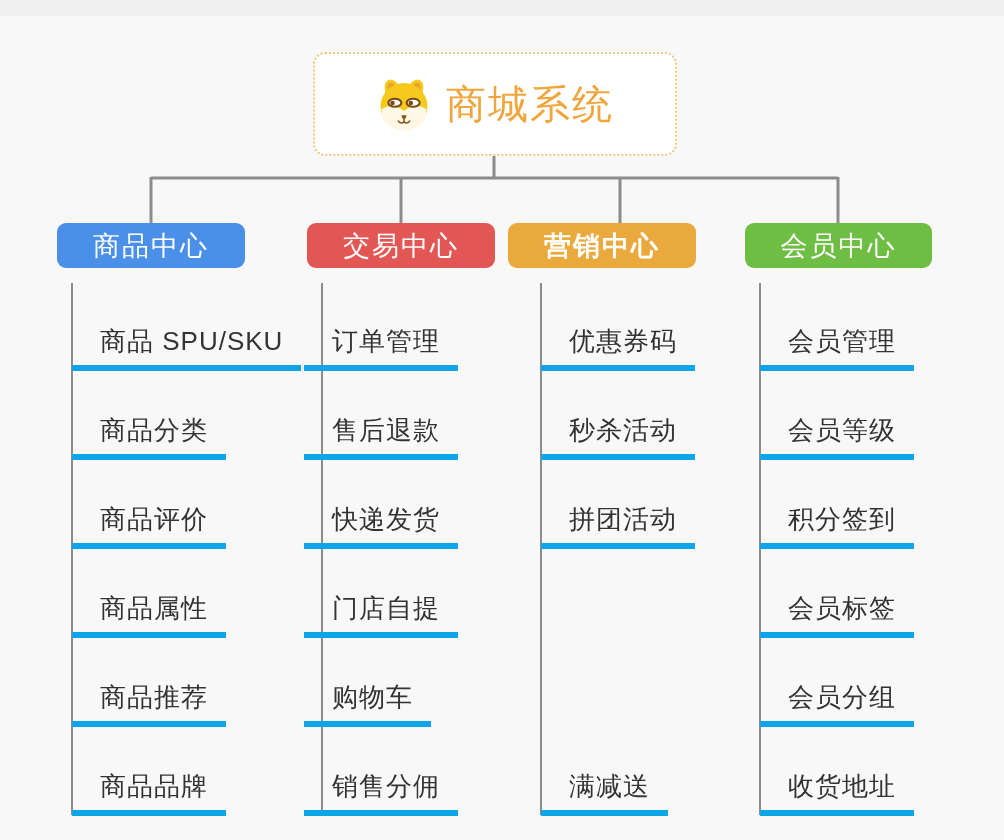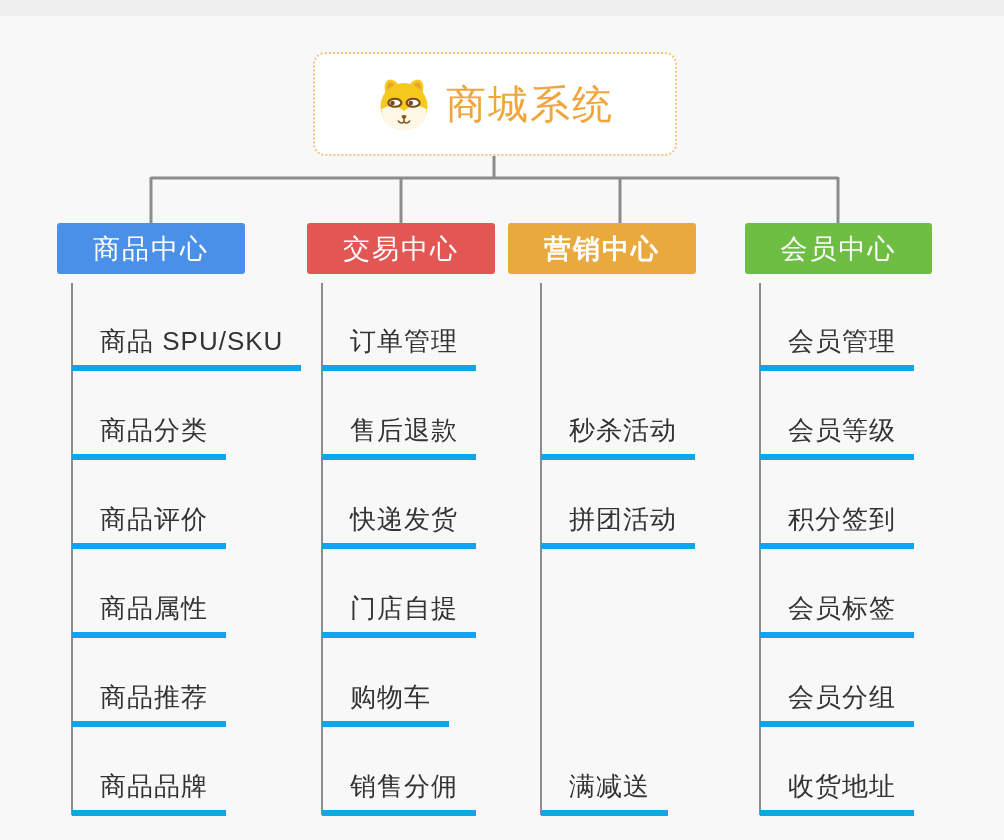--- a/index.html
+++ b/index.html
@@ -32,23 +32,23 @@
   .root-icon{width:56px;height:54px;margin-right:14px;flex:0 0 auto;}
   .root-title{
     font-size:40px;
     letter-spacing:2px;
     color:#f0a63c;
     white-space:nowrap;
   }
   
   .branch{
     position:absolute;
-    top:207px;height:51px;width:188px;
+    top:207px;height:45px;width:188px;
     box-sizing:border-box;
-    border-radius:3px;
+    border-radius:9px;
     display:flex;align-items:center;justify-content:center;
     color:#ffffff;
     font-size:27px;
     letter-spacing:2px;
     cursor:pointer;
     white-space:nowrap;
   }
   .b1{left:57px;}
   .b2{left:307px;}
   .b3{left:508px;font-weight:bold;}
@@ -61,21 +61,21 @@
     padding:0 18px 6px 28px;
     border-bottom:6px solid #0ea5e9;
     display:flex;align-items:flex-end;
     font-size:26px;
     letter-spacing:1px;
     color:#333333;
     white-space:nowrap;
     cursor:pointer;
   }
   .c1{left:72px;}
-  .c2{left:322px;font-family:Liberation Mono, monospace;}
+  .c2{left:304px;font-family:Liberation Mono, monospace;}
   .c3{left:541px;}
   .c4{left:760px;}
   .r1{top:311px;}
   .r2{top:400px;}
   .r3{top:489px;}
   .r4{top:578px;}
   .r5{top:667px;}
   .r6{top:756px;}
 </style>
 </head>
@@ -144,20 +144,21 @@
   <div class="subtopic c1 r5">商品推荐</div>
   <div class="subtopic c1 r6">商品品牌</div>
 
   <div class="subtopic c2 r1">订单管理</div>
   <div class="subtopic c2 r2">售后退款</div>
   <div class="subtopic c2 r3">快递发货</div>
   <div class="subtopic c2 r4">门店自提</div>
   <div class="subtopic c2 r5">购物车</div>
   <div class="subtopic c2 r6">销售分佣</div>
 
+  <div class="subtopic c3 r1">优惠券码</div>
   <div class="subtopic c3 r2">秒杀活动</div>
   <div class="subtopic c3 r3">拼团活动</div>
   <div class="subtopic c3 r6">满减送</div>
 
   <div class="subtopic c4 r1">会员管理</div>
   <div class="subtopic c4 r2">会员等级</div>
   <div class="subtopic c4 r3">积分签到</div>
   <div class="subtopic c4 r4">会员标签</div>
   <div class="subtopic c4 r5">会员分组</div>
   <div class="subtopic c4 r6">收货地址</div>

